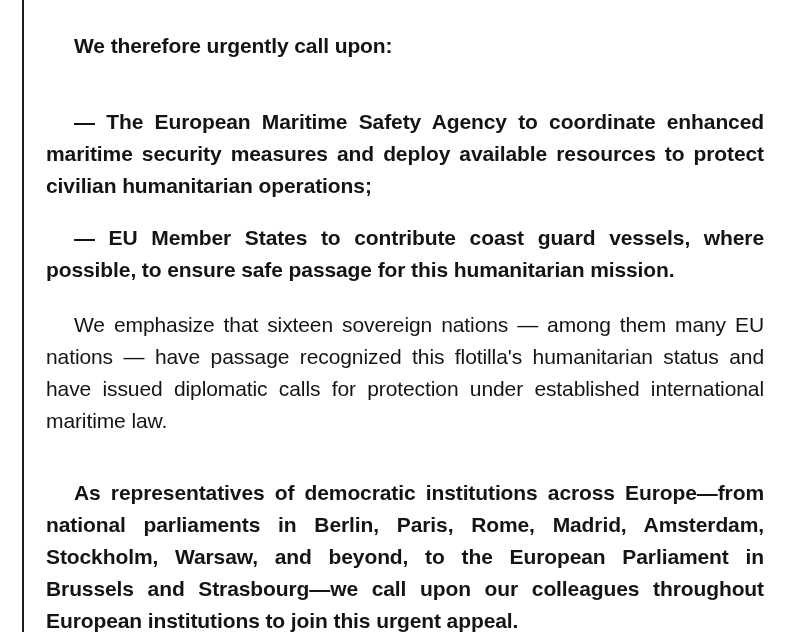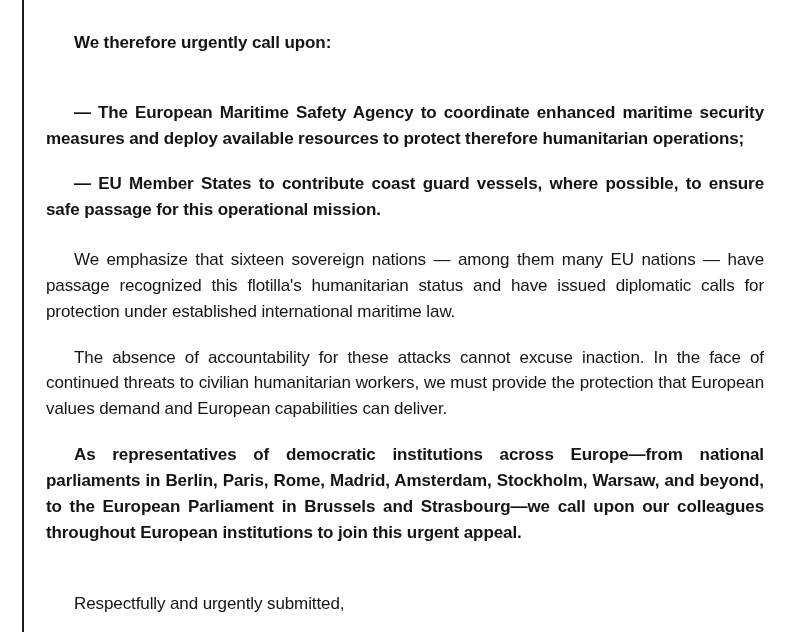--- a/index.html
+++ b/index.html
@@ -39,21 +39,21 @@
     background: #ffffff;
   }
   .content {
     position: absolute;
     left: 46px;
     top: 30px;
     width: 718px;
   }
   p {
     margin: 0 0 0 0;
-    font-size: 17px;
+    font-size: 21px;
     line-height: 1.52;
     text-align: justify;
     text-justify: inter-word;
     letter-spacing: -0.1px;
     color: #141414;
   }
   p.bold {
     font-weight: bold;
   }
   p.indent {
@@ -73,33 +73,32 @@
 
   <div class="content">
 
     <p class="bold indent">We therefore urgently call upon:</p>
 
     <div class="gap-lg"></div>
 
 
     <div class="gap-md"></div>
 
-    <p class="bold indent">— The European Maritime Safety Agency to coordinate enhanced maritime security measures and deploy available resources to protect therefore humanitarian operations;</p>
+    <p class="bold indent">— The European Maritime Safety Agency to coordinate enhanced maritime security measures and deploy available resources to protect civilian humanitarian operations;</p>
 
     <div class="gap-md"></div>
 
-    <p class="bold indent">— EU Member States to contribute coast guard vessels, where possible, to ensure safe passage for this operational mission.</p>
+    <p class="bold indent">— EU Member States to contribute coast guard vessels, where possible, to ensure safe passage for this humanitarian mission.</p>
 
     <div class="gap-lg"></div>
 
     <p class="indent">We emphasize that sixteen sovereign nations — among them many EU nations — have passage recognized this flotilla's humanitarian status and have issued diplomatic calls for protection under established international maritime law.</p>
 
     <div class="gap-md"></div>
 
-    <p class="indent">The absence of accountability for these attacks cannot excuse inaction. In the face of continued threats to civilian humanitarian workers, we must provide the protection that European values demand and European capabilities can deliver.</p>
 
     <div class="gap-md"></div>
 
     <p class="bold indent">As representatives of democratic institutions across Europe—from national parliaments in Berlin, Paris, Rome, Madrid, Amsterdam, Stockholm, Warsaw, and beyond, to the European Parliament in Brussels and Strasbourg—we call upon our colleagues throughout European institutions to join this urgent appeal.</p>
 
     <div class="gap-xxl"></div>
 
     <p class="indent">Respectfully and urgently submitted,</p>
 
   </div>

